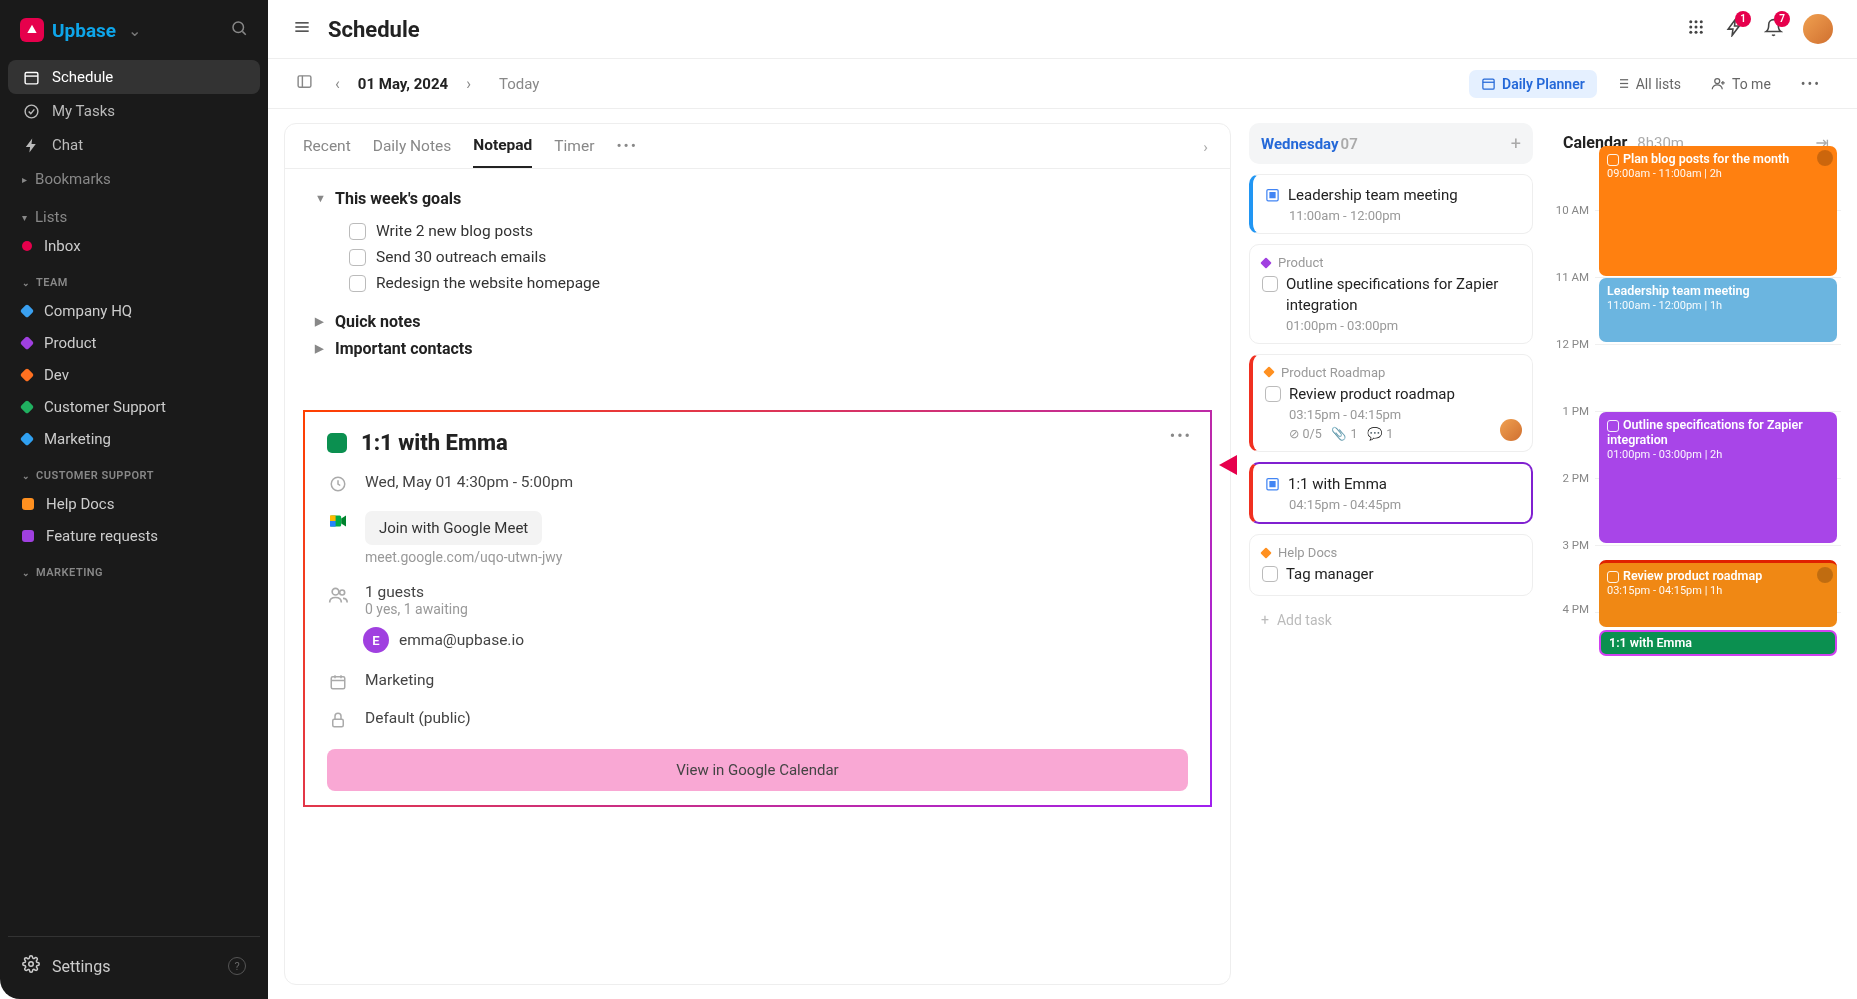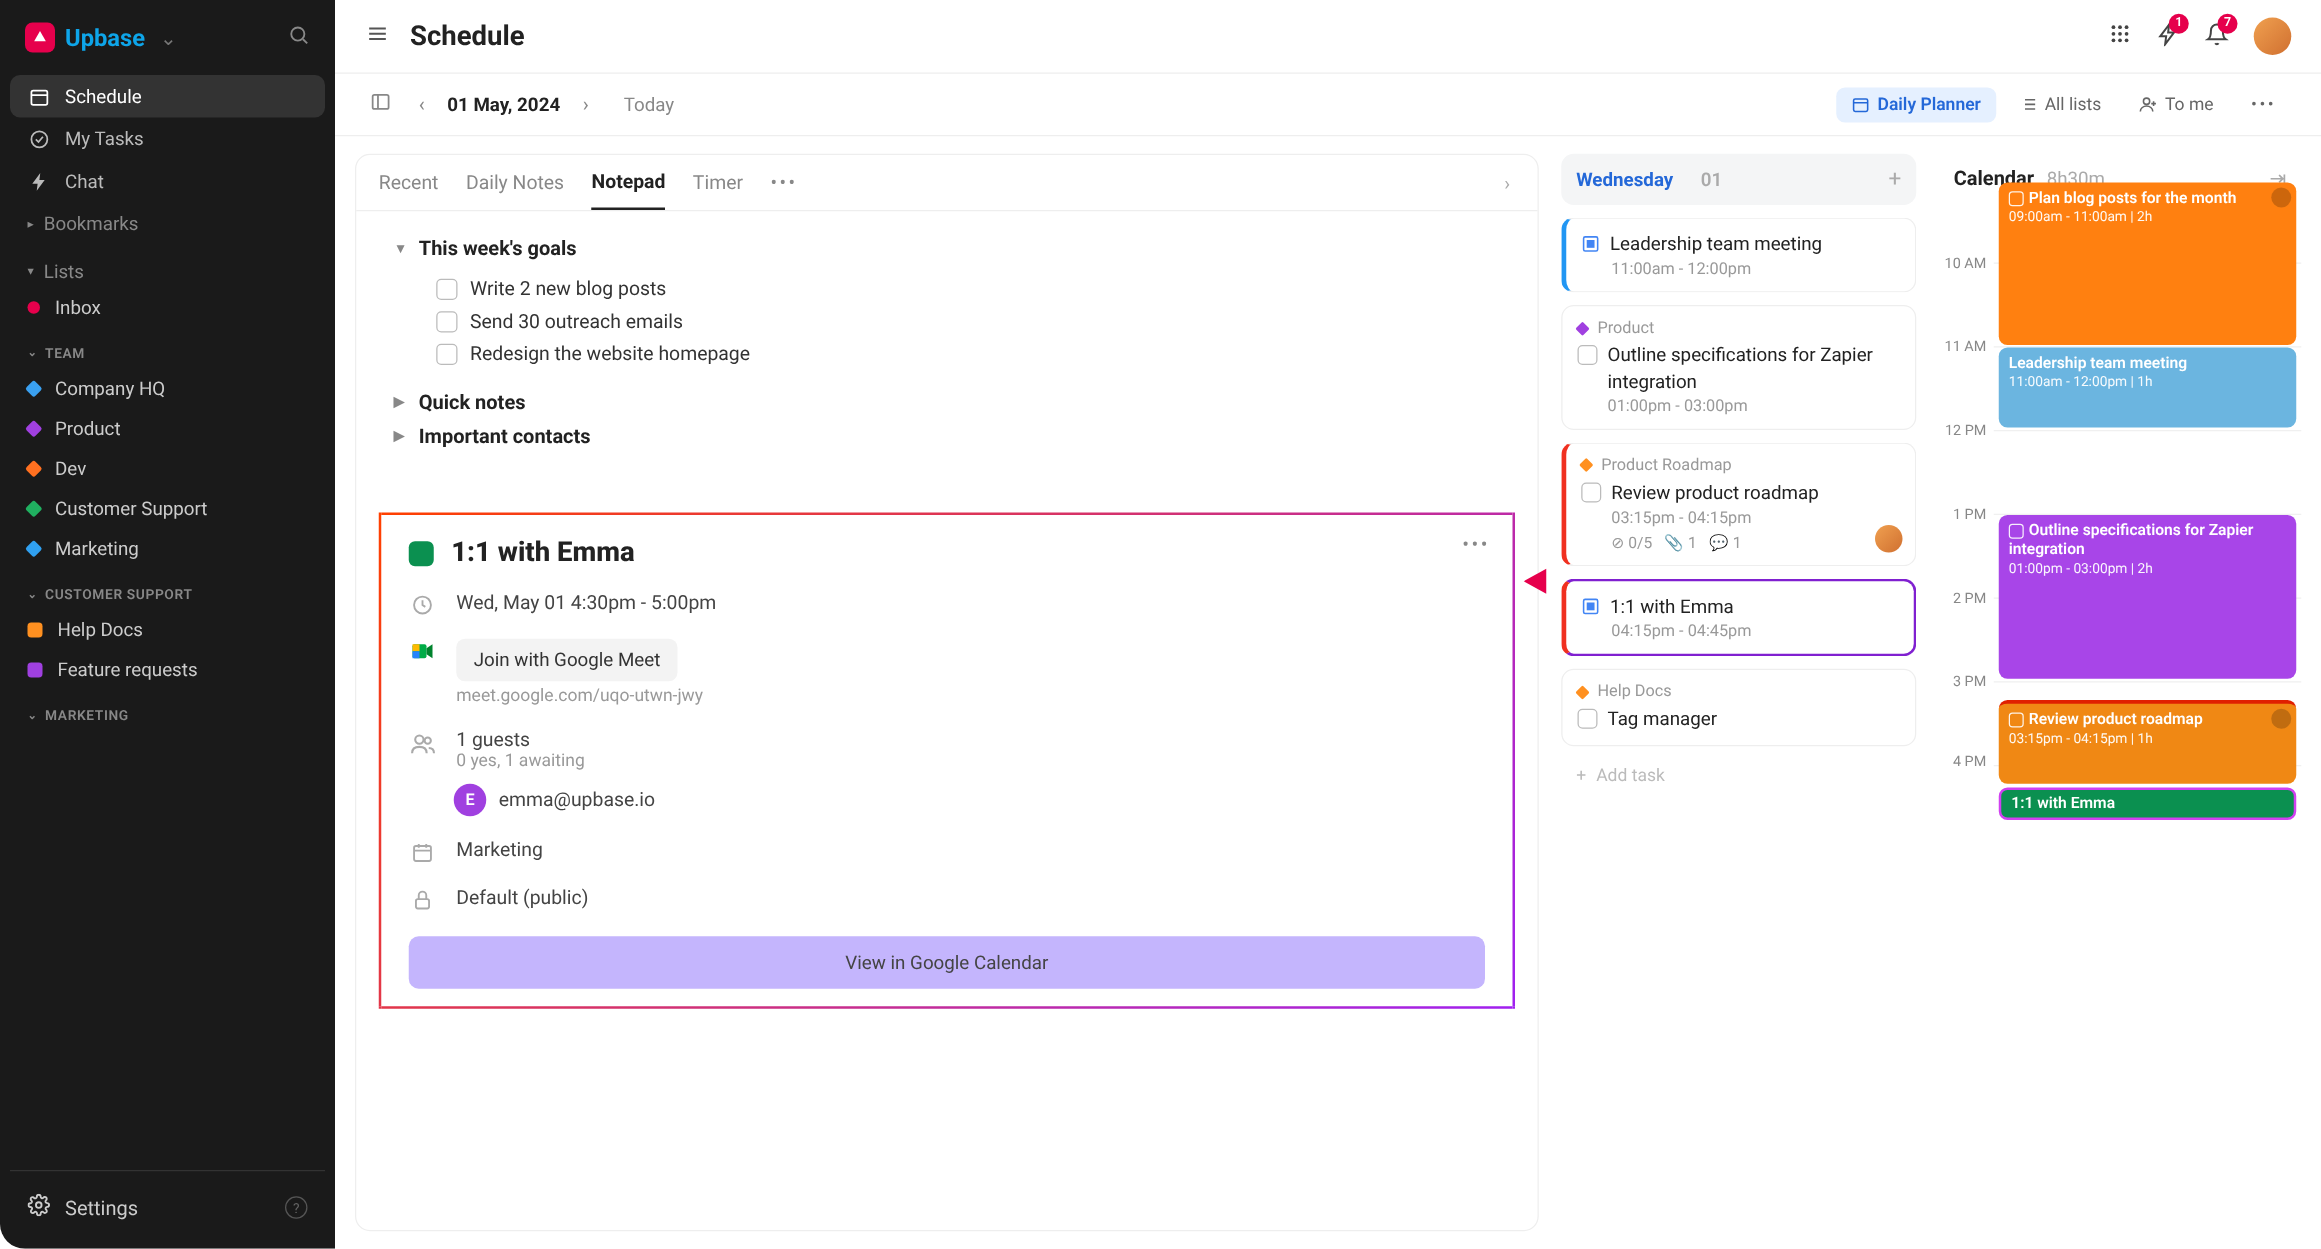--- a/index.html
+++ b/index.html
@@ -70,24 +70,24 @@
     .event-sq { width: 20px; height: 20px; background: #0b9050; border-radius: 5px; }
     .event-title { font-size: 22px; font-weight: 800; color: #222; }
     .event-more { margin-left: auto; color: #888; letter-spacing: 2px; position: absolute; top: 14px; right: 18px;}
     .event-row { display: flex; gap: 16px; align-items: flex-start; margin-top: 18px; color: #444; font-size: 15.5px;}
     .event-icon { width: 22px; color: #aaa; display:flex; justify-content:center; padding-top: 2px;}
     .meet-btn { background: #f3f3f3; padding: 8px 14px; border-radius: 7px; font-size: 15px; color: #333; display: inline-block;}
     .meet-link { color: #999; font-size: 14px; margin-top: 4px;}
     .guest-sub { color: #999; font-size: 14px; }
     .guest-chip { display: flex; align-items: center; gap: 10px; margin-top: 10px; margin-left: -2px;}
     .guest-avatar { width: 26px; height: 26px; border-radius: 50%; background: #a040e0; color: #fff; font-size: 13px; display:flex; align-items:center; justify-content:center; font-weight:600;}
-    .view-cal-btn { margin-top: 20px; background: #c4b5fd; padding: 12px; text-align: center; border-radius: 8px; color: #444; font-size: 15px; cursor: pointer;}
-    
-    
-    .col-header { display: flex; align-items: center; padding: 10px 12px; background: #f4f5f6; border-radius: 10px; gap: 22px; margin-bottom: 10px;}
+    .view-cal-btn { margin-top: 20px; background: #f9a8d4; padding: 12px; text-align: center; border-radius: 8px; color: #444; font-size: 15px; cursor: pointer;}
+    
+    
+    .col-header { display: flex; align-items: center; padding: 10px 12px; background: #f4f5f6; border-radius: 10px; gap: 2px; margin-bottom: 10px;}
     .col-header-title { font-weight: 700; color: #2468d8; font-size: 15px;}
     .col-header-sub { color: #aaa; font-weight: 600; font-size: 15px;}
     .col-header .plus { margin-left: auto; color: #aaa; font-size: 18px;}
     .task-card { border: 1px solid #eee; border-radius: 10px; padding: 10px 12px; margin-bottom: 10px; position: relative;}
     .task-card.blue { border-left: 4px solid #2196f3; }
     .task-card.red { border-left: 4px solid #f03020; }
     .task-card.selected { border: 2px solid #8020d0; border-left: 4px solid #f03020;}
     .task-tag { display: flex; align-items: center; gap: 8px; font-size: 13px; color: #999; margin-bottom: 4px;}
     .task-tag .td { width: 8px; height: 8px; transform: rotate(45deg); border-radius: 1px;}
     .task-title-row { display: flex; align-items: flex-start; gap: 8px;}
@@ -413,21 +413,21 @@
           <span>Default (public)</span>
         </div>
         <div class="view-cal-btn">View in Google Calendar</div>
       </div>
     </div>
 
     <div class="col col-tasks" style="position:relative;">
       <div class="cursor-arrow" style="top:332px; left:-30px;"></div>
       <div class="col-header">
         <span class="col-header-title">Wednesday</span>
-        <span class="col-header-sub">01</span>
+        <span class="col-header-sub">07</span>
         <span class="plus">+</span>
       </div>
 
       <div class="task-card blue">
         <div class="task-title-row">
             <svg class="task-cal-icon" viewBox="0 0 24 24">
               <rect x="3" y="4" width="18" height="18" rx="2" fill="#fff" stroke="#4285f4" stroke-width="2"></rect>
               <rect x="7" y="8" width="10" height="10" fill="#4285f4"></rect>
             </svg>
             <span class="task-title">Leadership team meeting</span>

